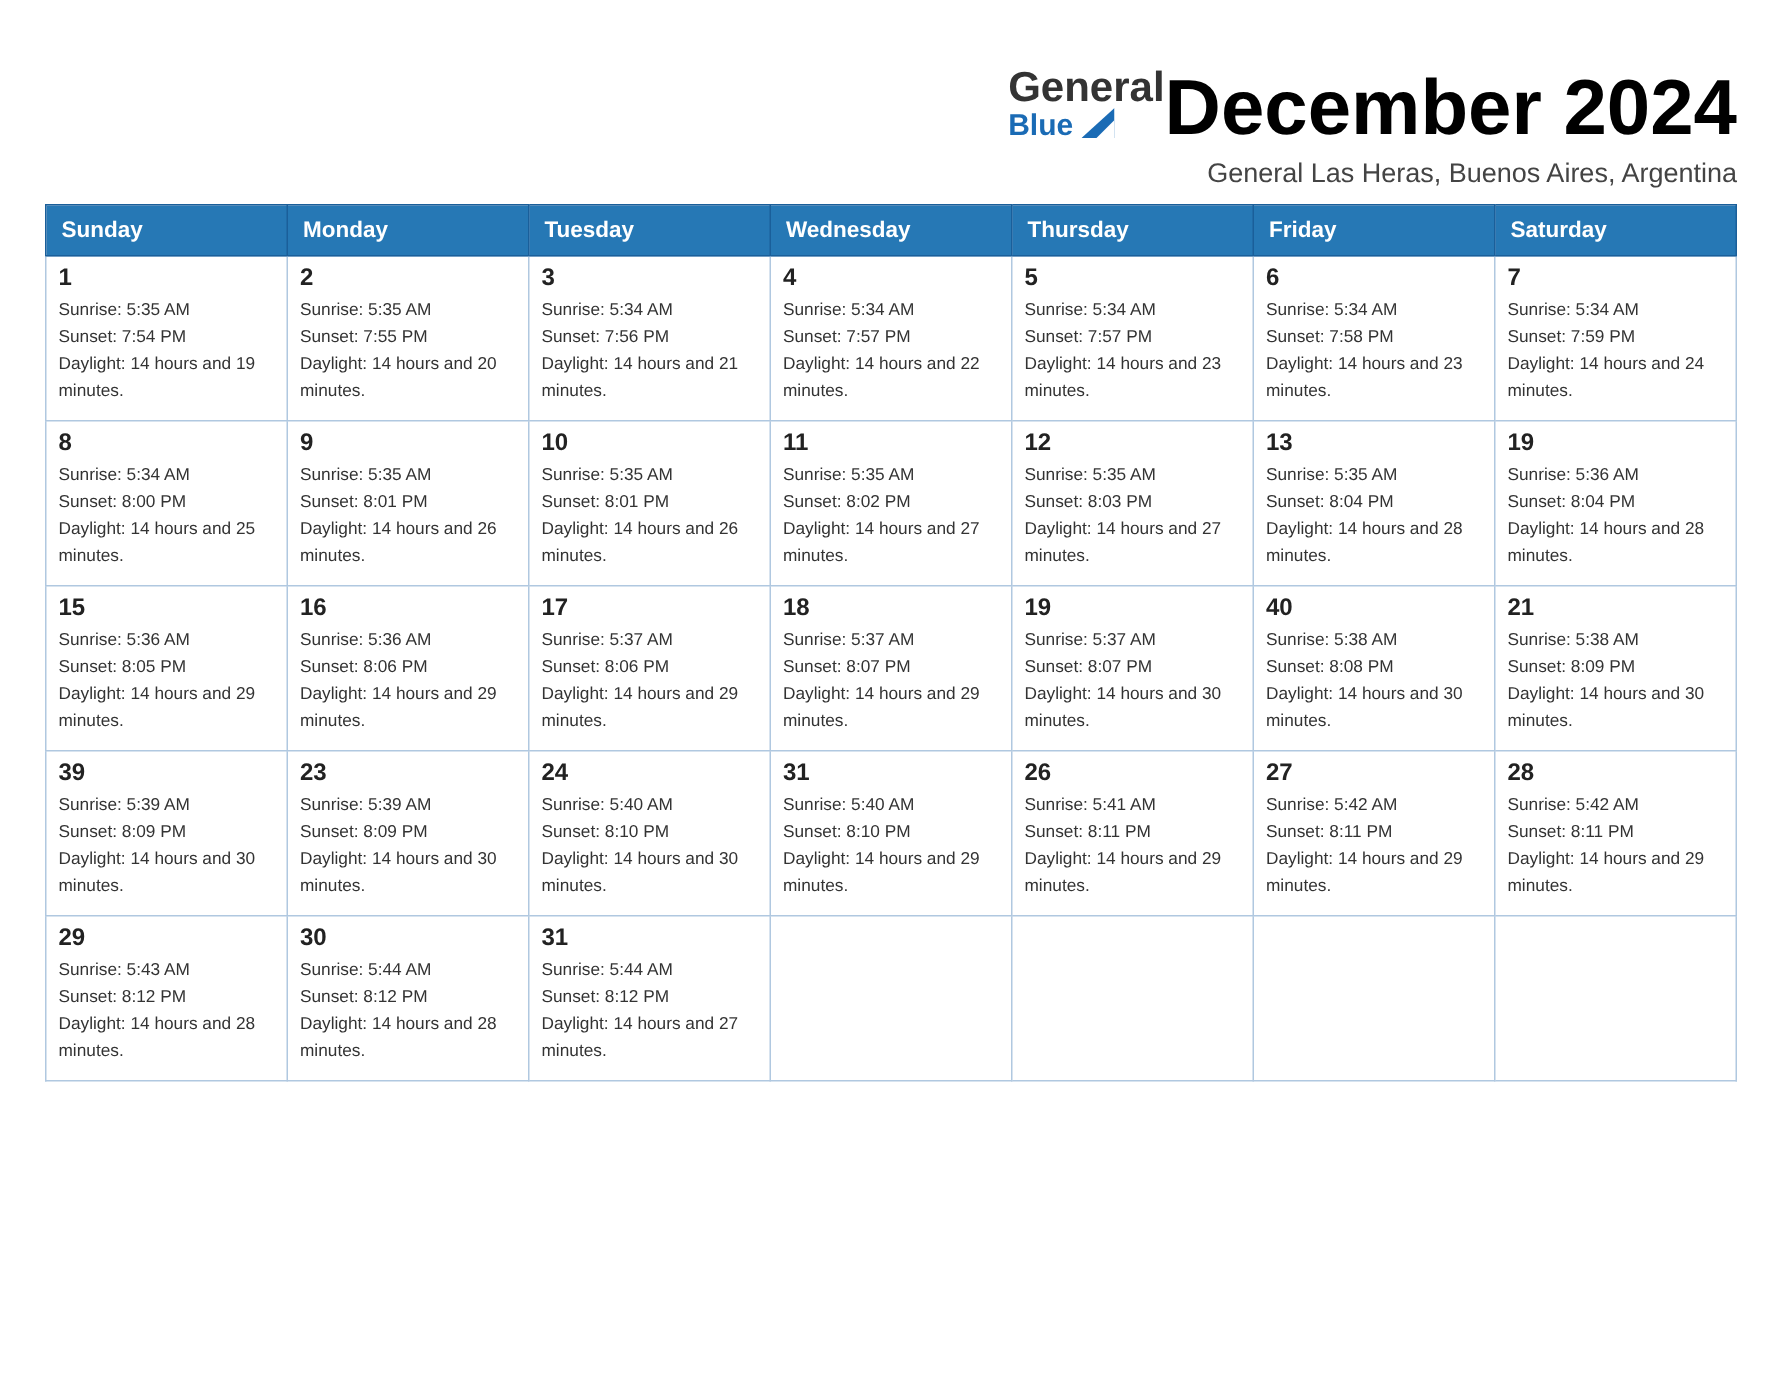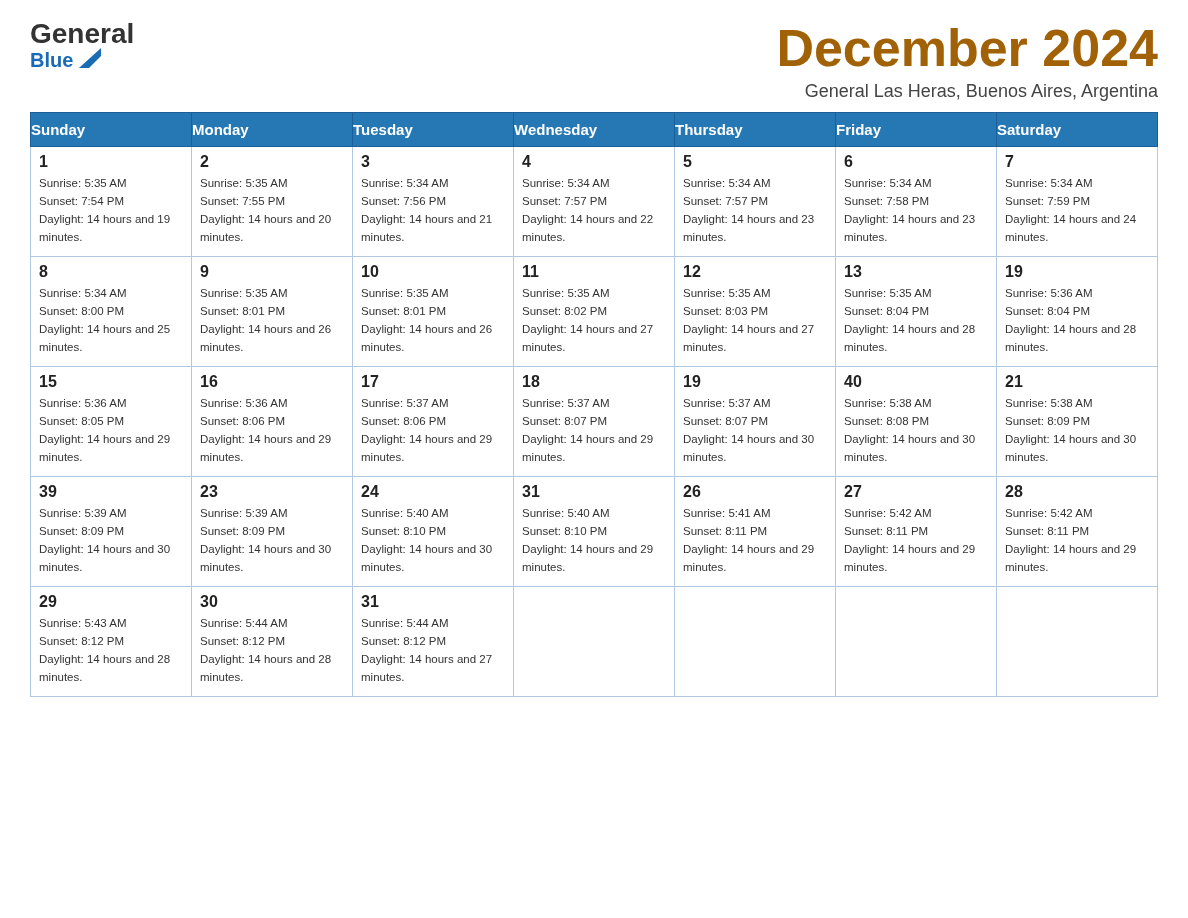--- a/index.html
+++ b/index.html
@@ -7,22 +7,23 @@
       font-family: Arial, Helvetica, sans-serif;
       background: #fff;
       color: #222;
       width: 1188px;
       min-height: 918px;
       padding: 20px 30px 30px 30px;
     }
     .header-row {
       display: flex;
       align-items: flex-start;
-      justify-content: space-between;
+      justify-content: flex-end;
       margin-bottom: 6px;
+      margin-top: 24px;
     }
     .logo {
       display: flex;
       flex-direction: column;
       align-items: flex-start;
     }
     .logo-general {
       font-size: 28px;
       font-weight: bold;
       color: #333;
@@ -35,39 +36,39 @@
       line-height: 1;
       display: flex;
       align-items: center;
     }
     .title-section {
       text-align: right;
     }
     .month-title {
       font-size: 52px;
       font-weight: bold;
-      color: #a16207;
+      color: #000000;
       line-height: 1.1;
     }
     .location-subtitle {
       font-size: 18px;
       color: #444;
       margin-top: 4px;
     }
     .calendar-table {
       width: 100%;
       border-collapse: collapse;
       margin-top: 10px;
     }
     .calendar-table th {
       background-color: #2678b5;
       color: #fff;
       font-size: 15px;
       font-weight: bold;
-      padding: 8px 0;
+      padding: 8px 10px;
       text-align: left;
       border: 1px solid #1a5f9a;
     }
     .calendar-table td {
       border: 1px solid #b0c8e0;
       vertical-align: top;
       padding: 6px 8px;
       width: 14.28%;
       height: 110px;
     }

